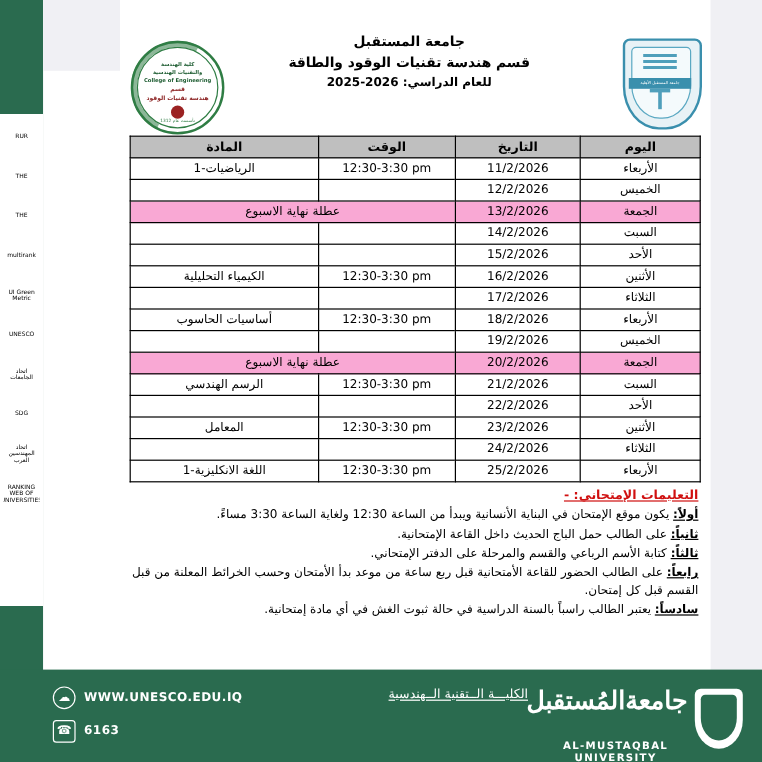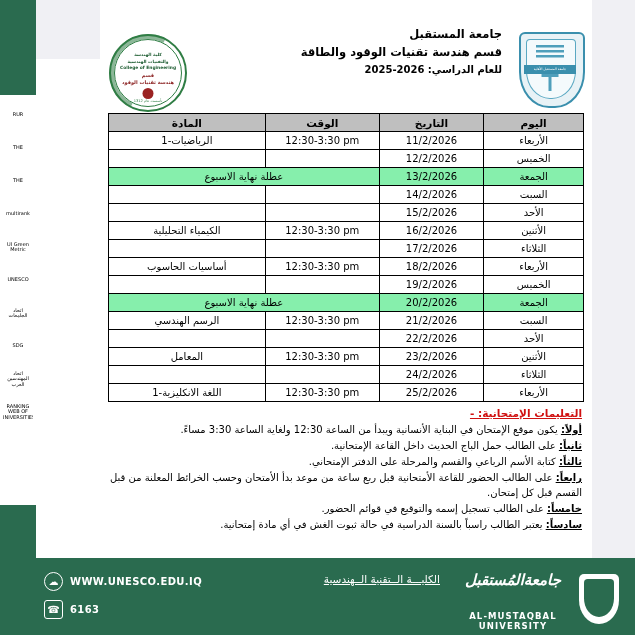--- a/index.html
+++ b/index.html
@@ -24,21 +24,21 @@
   .page{
     position:absolute;left:36px;top:0;width:556px;height:635px;background:#ffffff;
   }
   .page-top-gray{position:absolute;left:36px;top:0;width:556px;height:59px;background:#f0f0f4;}
   .sheet{position:absolute;left:100px;top:0;width:492px;height:559px;background:#ffffff;}
 
   
   .hdr{position:relative;height:113px;}
   .hdr-titles{
     position:absolute;left:80px;right:90px;top:26px;
-    text-align:right;color:#000;font-weight:bold;
+    text-align:center;color:#000;font-weight:bold;
   }
   .hdr-titles div{line-height:1.55;font-size:11.5px;}
   .hdr-titles .t-year{font-size:10px;}
 
   .seal-left{position:absolute;left:5px;top:30px;width:86px;height:86px;}
   .crest-right{position:absolute;right:2px;top:28px;width:80px;height:88px;}
 
   
   .seal-left .ring{
     position:absolute;inset:4px;border-radius:50%;
@@ -106,21 +106,21 @@
     border:1px solid #000;
     height:18px;
     font-size:10px;
     text-align:center;
     vertical-align:middle;
     padding:0 3px;
     color:#000;
     box-sizing:border-box;
   }
   table.sched th{background:#bfbfbf;font-weight:bold;font-size:10.5px;margin-top:28px;}
-  table.sched tr.weekend td{background:#86efac;font-weight:normal;}
+  table.sched tr.weekend td{background:#f9a8d4;font-weight:normal;}
   .c-day{width:21%;}
   .c-date{width:22%;}
   .c-time{width:24%;}
   .c-subj{width:33%;}
   .num{direction:ltr;unicode-bidi:embed;}
 
   
   .instr{padding:4px 10px 0 10px;direction:rtl;}
   .instr-title{
     color:#d01010;font-weight:bold;font-size:10.5px;
@@ -148,21 +148,21 @@
   .f-center{
     position:absolute;left:225px;top:13px;width:215px;text-align:right;direction:rtl;
   }
   .f-c1{font-size:13px;font-weight:bold;letter-spacing:.5px;line-height:1.5;}
   .f-c2{font-size:10.5px;line-height:1.6;text-decoration:underline;}
   .f-c3{font-size:10.5px;line-height:1.6;}
   .f-right{position:absolute;right:16px;top:12px;width:175px;height:56px;}
   .f-wordmark{
     position:absolute;right:46px;top:2px;width:120px;text-align:center;direction:rtl;
   }
-  .f-ar{font-size:15px;font-weight:bold;line-height:1.1;font-family:"DejaVu Serif",serif;font-style:italic;}
+  .f-ar{font-size:21px;font-weight:bold;line-height:1.1;font-family:"DejaVu Serif",serif;}
   .f-en{font-size:8.5px;font-weight:bold;letter-spacing:1.1px;margin-top:22px;}
   .f-shield{
     position:absolute;right:0;top:4px;width:40px;height:50px;background:#ffffff;
     border-radius:5px 5px 20px 20px / 5px 5px 24px 24px;
   }
   .f-shield-in{
     position:absolute;left:5px;top:5px;right:5px;bottom:7px;background:#2a6b4f;
     border-radius:4px 4px 16px 16px / 4px 4px 20px 20px;
   }
 </style>
@@ -318,27 +318,26 @@
             <td class="c-day">الأربعاء</td>
             <td class="c-date num">25/2/2026</td>
             <td class="c-time num">12:30-3:30 pm</td>
             <td class="c-subj">اللغة الانكليزية-1</td>
           </tr>
         </tbody>
     </table>
   </div>
 
   <div class="instr">
-    <div class="instr-title">التعليمات الإمتحانية: -</div>
+    <div class="instr-title">التعليمات الإمتحاني: -</div>
     <div id="instr-list">
         <div class="instr-line"><b>أولاً:</b> يكون موقع الإمتحان في البناية الأنسانية ويبدأ من الساعة 12:30 ولغاية الساعة 3:30 مساءً.</div>
         <div class="instr-line"><b>ثانياً:</b> على الطالب حمل الباج الحديث داخل القاعة الإمتحانية.</div>
         <div class="instr-line"><b>ثالثاً:</b> كتابة الأسم الرباعي والقسم والمرحلة على الدفتر الإمتحاني.</div>
         <div class="instr-line"><b>رابعاً:</b> على الطالب الحضور للقاعة الأمتحانية قبل ربع ساعة من موعد بدأ الأمتحان وحسب الخرائط المعلنة من قبل القسم قبل كل إمتحان.</div>
-        <div class="instr-line"><b>خامساً:</b> على الطالب تسجيل إسمه والتوقيع في قوائم الحضور.</div>
         <div class="instr-line"><b>سادساً:</b> يعتبر الطالب راسباً بالسنة الدراسية في حالة ثبوت الغش في أي مادة إمتحانية.</div>
       </div>
   </div>
 </div>
 
 <div class="footer">
 
   <div class="f-left">
     <div class="f-row">
       <div class="f-ic globe">☁</div>

